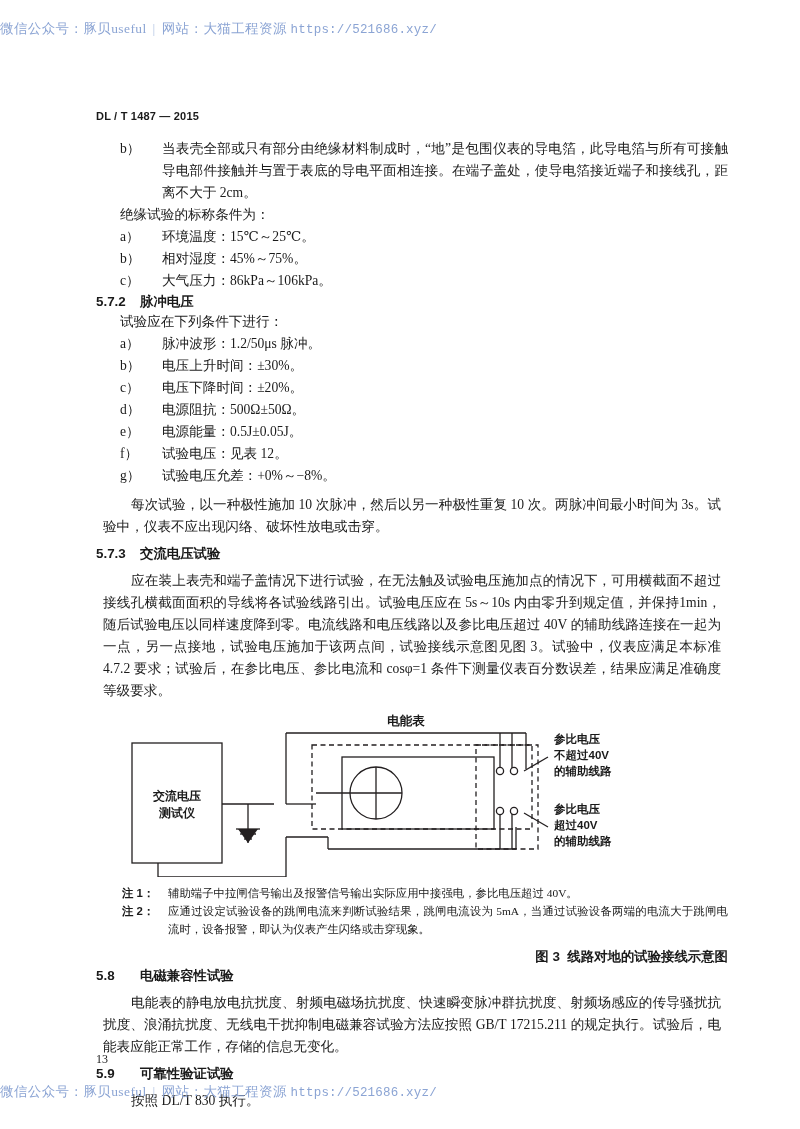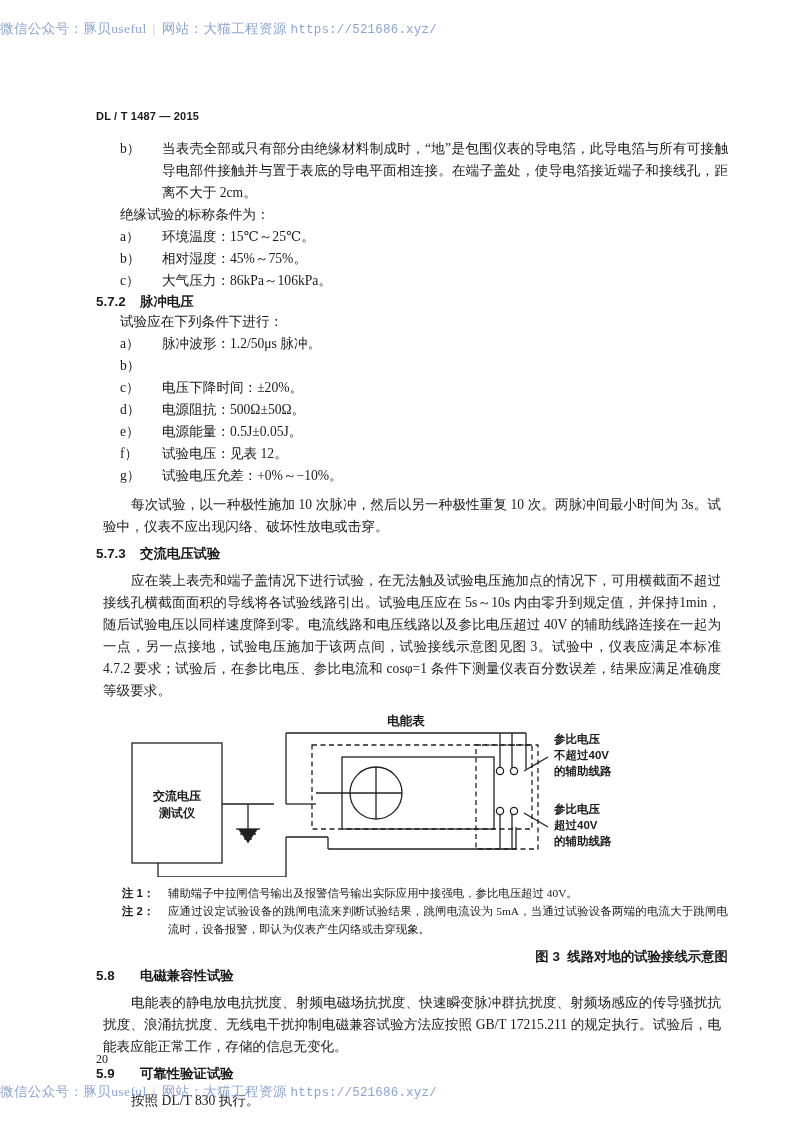--- a/index.html
+++ b/index.html
@@ -192,40 +192,41 @@
       <span class="num">5.7.2</span><span>脉冲电压</span>
     </div>
     <div class="sub-line">试验应在下列条件下进行：</div>
 
     <div class="item">
       <span class="marker">a）</span>
       <span class="itext">脉冲波形：1.2/50μs 脉冲。</span>
     </div>
     <div class="item">
       <span class="marker">b）</span>
+      <span class="itext">电压上升时间：±30%。</span>
     </div>
     <div class="item">
       <span class="marker">c）</span>
       <span class="itext">电压下降时间：±20%。</span>
     </div>
     <div class="item">
       <span class="marker">d）</span>
       <span class="itext">电源阻抗：500Ω±50Ω。</span>
     </div>
     <div class="item">
       <span class="marker">e）</span>
       <span class="itext">电源能量：0.5J±0.05J。</span>
     </div>
     <div class="item">
       <span class="marker">f）</span>
       <span class="itext">试验电压：见表 12。</span>
     </div>
     <div class="item">
       <span class="marker">g）</span>
-      <span class="itext">试验电压允差：+0%～−10%。</span>
+      <span class="itext">试验电压允差：+0%～−8%。</span>
     </div>
 
     <p class="body-indent">每次试验，以一种极性施加 10 次脉冲，然后以另一种极性重复 10 次。两脉冲间最小时间为 3s。试验中，仪表不应出现闪络、破坏性放电或击穿。</p>
 
     <div class="clause blk">
       <span class="num">5.7.3</span><span>交流电压试验</span>
     </div>
     <p class="body-indent">应在装上表壳和端子盖情况下进行试验，在无法触及试验电压施加点的情况下，可用横截面不超过接线孔横截面面积的导线将各试验线路引出。试验电压应在 5s～10s 内由零升到规定值，并保持1min，随后试验电压以同样速度降到零。电流线路和电压线路以及参比电压超过 40V 的辅助线路连接在一起为一点，另一点接地，试验电压施加于该两点间，试验接线示意图见图 3。试验中，仪表应满足本标准 4.7.2 要求；试验后，在参比电压、参比电流和 cosφ=1 条件下测量仪表百分数误差，结果应满足准确度等级要求。</p>
 
     <div class="figure">
@@ -323,19 +324,19 @@
     </div>
     <p class="body-indent">电能表的静电放电抗扰度、射频电磁场抗扰度、快速瞬变脉冲群抗扰度、射频场感应的传导骚扰抗扰度、浪涌抗扰度、无线电干扰抑制电磁兼容试验方法应按照 GB/T 17215.211 的规定执行。试验后，电能表应能正常工作，存储的信息无变化。</p>
 
     <div class="clause blk">
       <span class="num">5.9</span><span>可靠性验证试验</span>
     </div>
     <p class="body-indent">按照 DL/T 830 执行。</p>
 
   </div>
 
-  <div class="page-number">20</div>
+  <div class="page-number">13</div>
 
   <div class="watermark watermark-bottom">
     <span>微信公众号：豚贝useful</span><span class="sep">|</span><span>网站：大猫工程资源</span>&nbsp;<span class="mono">https://521686.xyz/</span>
   </div>
 
 </div>
 
 </body></html>

